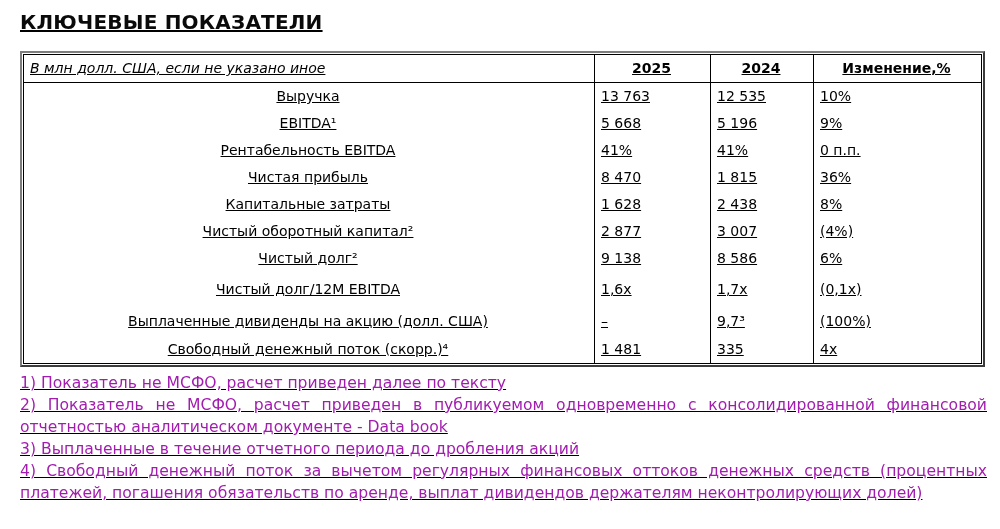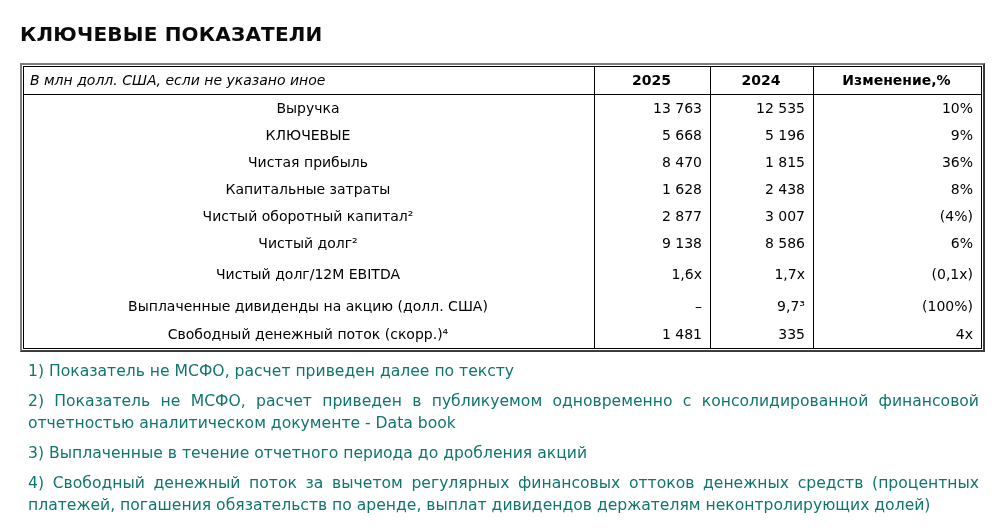--- a/index.html
+++ b/index.html
@@ -6,22 +6,23 @@
     margin: 0;
     padding: 0;
     background: #ffffff;
     font-family: "DejaVu Sans", "Liberation Sans", sans-serif;
     color: #000;
   }
   .page {
     width: 1000px;
     height: 529px;
     box-sizing: border-box;
-    padding: 20px 15px 0 20px;
+    padding: 8px 15px 0 20px;
     overflow: hidden;
+    text-decoration: underline;
   }
   .page-title {
     font-size: 20px;
     font-weight: bold;
     letter-spacing: 0.2px;
     margin: 2px 0 17px 0;
     color: #0a0a0a;
   }
   .table-wrap {
     width: 965px;
@@ -51,32 +52,32 @@
     border-bottom: 1px solid #000;
     font-weight: bold;
     text-align: center;
   }
   table.kpi thead th.units-cell {
     font-weight: 500;
     font-style: italic;
     text-align: left;
   }
   table.kpi td.label-cell { text-align: center; border-right: 1px solid #000; }
-  table.kpi td.num-cell   { text-align: right; }
+  table.kpi td.num-cell   { }
   table.kpi th.sep, table.kpi td.sep { border-right: 1px solid #000; }
   table.kpi tr.tall td { padding-top: 7px; padding-bottom: 4px; }
   .footnotes {
     width: 967px;
     margin-top: 5px;
   }
   .footnotes p {
-    margin: 8px;
+    margin: 0;
     font-size: 15.6px;
     line-height: 22px;
-    color: #0f766e;
+    color: #a21caf;
   }
   .footnotes p.justify { text-align: justify; }
 </style>
 </head>
 <body>
 
 <div class="page">
 
   <h1 class="page-title">КЛЮЧЕВЫЕ ПОКАЗАТЕЛИ</h1>
 
@@ -97,24 +98,30 @@
         </tr>
       </thead>
       <tbody>
         <tr>
           <td class="label-cell">Выручка</td>
           <td class="num-cell sep">13 763</td>
           <td class="num-cell sep">12 535</td>
           <td class="num-cell">10%</td>
         </tr>
         <tr>
-          <td class="label-cell">КЛЮЧЕВЫЕ</td>
+          <td class="label-cell">EBITDA¹</td>
           <td class="num-cell sep">5 668</td>
           <td class="num-cell sep">5 196</td>
           <td class="num-cell">9%</td>
+        </tr>
+        <tr>
+          <td class="label-cell">Рентабельность EBITDA</td>
+          <td class="num-cell sep">41%</td>
+          <td class="num-cell sep">41%</td>
+          <td class="num-cell">0 п.п.</td>
         </tr>
         <tr>
           <td class="label-cell">Чистая прибыль</td>
           <td class="num-cell sep">8 470</td>
           <td class="num-cell sep">1 815</td>
           <td class="num-cell">36%</td>
         </tr>
         <tr>
           <td class="label-cell">Капитальные затраты</td>
           <td class="num-cell sep">1 628</td>

